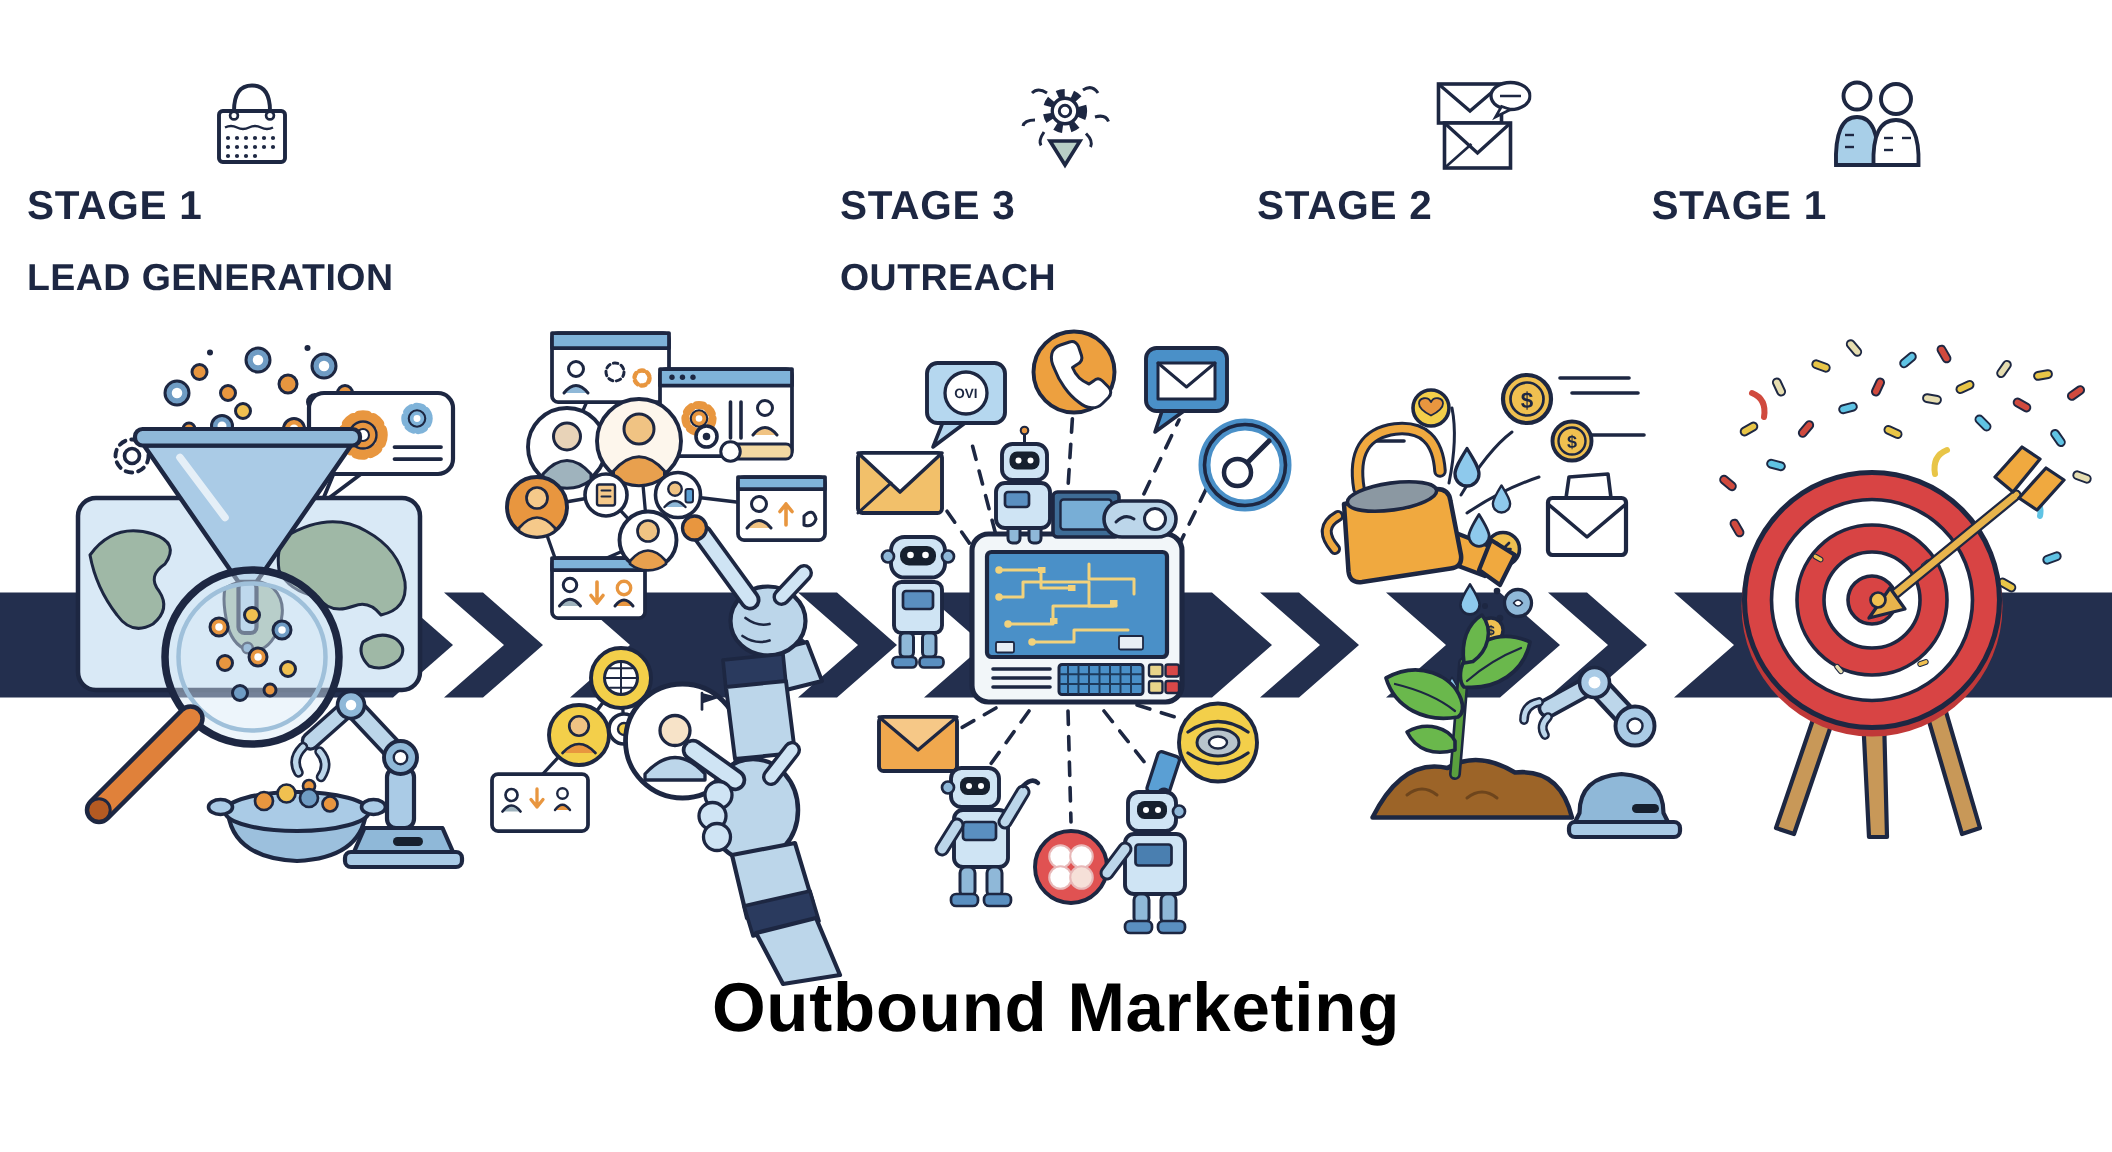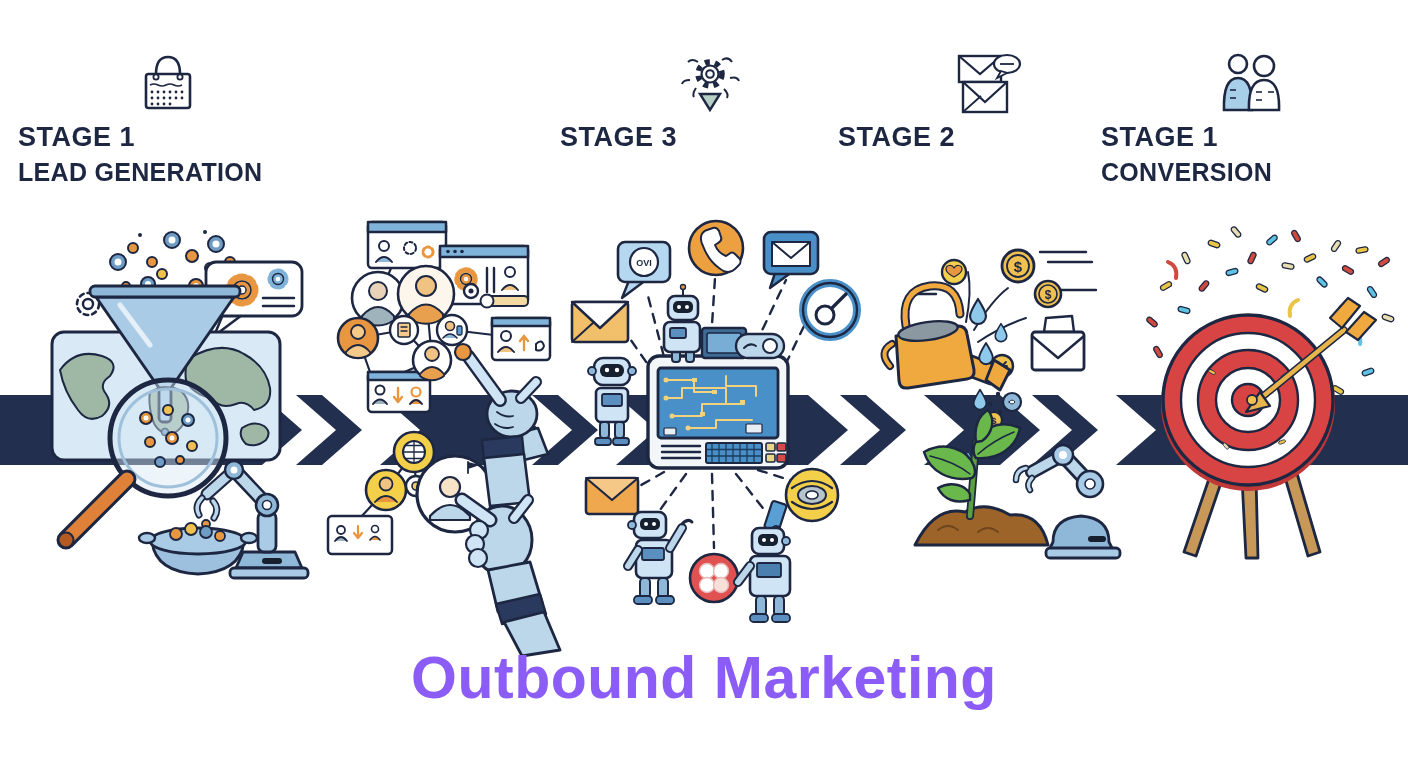--- a/index.html
+++ b/index.html
@@ -7,23 +7,23 @@
     --steel:#aacbe6; --orange:#e8963f; --gold:#f0c050; --yellow:#f3cf4a; --red:#d84444;
     --green:#6ab84c; --soil:#9c6428; --sage:#9fb8a6; --mapbg:#d9e9f6;
   }
   html,body{margin:0;padding:0;background:#fff;}
   .canvas{position:relative;width:1408px;height:768px;background:#fff;overflow:hidden;
           font-family:"Liberation Sans",sans-serif;color:var(--ink);}
   .illu-svg{position:absolute;left:0;top:0;z-index:1;}
   .stage-col{position:absolute;top:50px;width:300px;z-index:2;}
   .stage-icon{height:64px;display:flex;align-items:flex-end;justify-content:center;}
   .stage-label{margin-top:8px;font-size:27px;font-weight:700;letter-spacing:.5px;color:var(--ink);}
-  .stage-name{margin-top:5px;font-size:25px;font-weight:700;letter-spacing:.3px;color:var(--ink);}
+  .stage-name{margin-top:18px;font-size:25px;font-weight:700;letter-spacing:.3px;color:var(--ink);}
   .main-title{position:absolute;left:0;right:0;top:644px;text-align:center;z-index:2;
-              font-size:59px;font-weight:800;letter-spacing:.5px;color:#8b5cf6;}
+              font-size:46px;font-weight:800;letter-spacing:.5px;color:#000000;}
   .coin-sym{font:700 15px "Liberation Sans",sans-serif;fill:#1d2742;}
   .coin-sym.small{font-size:12px;}
   .coin-sym.tiny{font-size:9px;}
   .bubble-txt{font:700 9px "Liberation Sans",sans-serif;fill:#1d2742;}
 </style>
 </head>
 <body>
 
 <div class="canvas">
 
@@ -666,20 +666,21 @@
       <g stroke="#1d2742" stroke-width="2" fill="none">
         <path d="M18,12 q-6,-4 -10,0 m34,-2 q6,-4 10,2 M10,30 q-7,0 -8,4 m48,-6 q7,-2 9,3 M16,38 q-4,6 -2,9 m30,-8 q5,5 3,9"></path>
       </g>
       <circle cx="30" cy="24" r="12" fill="none" stroke="#1d2742" stroke-width="5.5" stroke-dasharray="5 5.2"></circle>
       <circle cx="30" cy="24" r="8.5" fill="#fff" stroke="#1d2742" stroke-width="2.2"></circle>
       <circle cx="30" cy="24" r="3.8" fill="none" stroke="#1d2742" stroke-width="2"></circle>
       <polygon points="20,44 40,44 30,60" fill="#b8cfc6" stroke="#1d2742" stroke-width="2.4"></polygon>
     </svg>
   </div>
   <div class="stage-label">STAGE 3</div>
+  <div class="stage-name">OUTREACH</div>
 </div>
 
 <div class="stage-col" style="left:838px">
   <div class="stage-icon">
     <svg width="66" height="62" viewBox="0 0 66 62">
       <rect x="4" y="4" width="42" height="26" fill="#fff" stroke="#1d2742" stroke-width="2.4"></rect>
       <polyline points="4,4 25,22 46,4" fill="none" stroke="#1d2742" stroke-width="2.2"></polyline>
       <rect x="8" y="30" width="44" height="30" fill="#fff" stroke="#1d2742" stroke-width="2.4"></rect>
       <polyline points="8,30 30,50 52,30" fill="none" stroke="#1d2742" stroke-width="2.2"></polyline>
       <polyline points="8,60 26,44 M34,44 52,60" fill="none" stroke="#1d2742" stroke-width="1.8"></polyline>
@@ -699,18 +700,17 @@
       <line x1="10" y1="38" x2="16" y2="38" stroke="#1d2742" stroke-width="1.6"></line>
       <line x1="10" y1="46" x2="16" y2="46" stroke="#1d2742" stroke-width="1.6"></line>
       <circle cx="44" cy="14" r="10" fill="#fff" stroke="#1d2742" stroke-width="2.6"></circle>
       <path d="M29,58 q-1,-30 15,-30 q16,0 15,30 z" fill="#fff" stroke="#1d2742" stroke-width="2.6"></path>
       <line x1="36" y1="40" x2="42" y2="40" stroke="#1d2742" stroke-width="1.6"></line>
       <line x1="48" y1="40" x2="54" y2="40" stroke="#1d2742" stroke-width="1.6"></line>
       <line x1="36" y1="48" x2="42" y2="48" stroke="#1d2742" stroke-width="1.6"></line>
     </svg>
   </div>
   <div class="stage-label">STAGE 1</div>
-  <div class="stage-name">CONVERSION</div>
 </div>
 
 <div class="main-title">Outbound Marketing</div>
 
 </div>
 
 </body></html>

